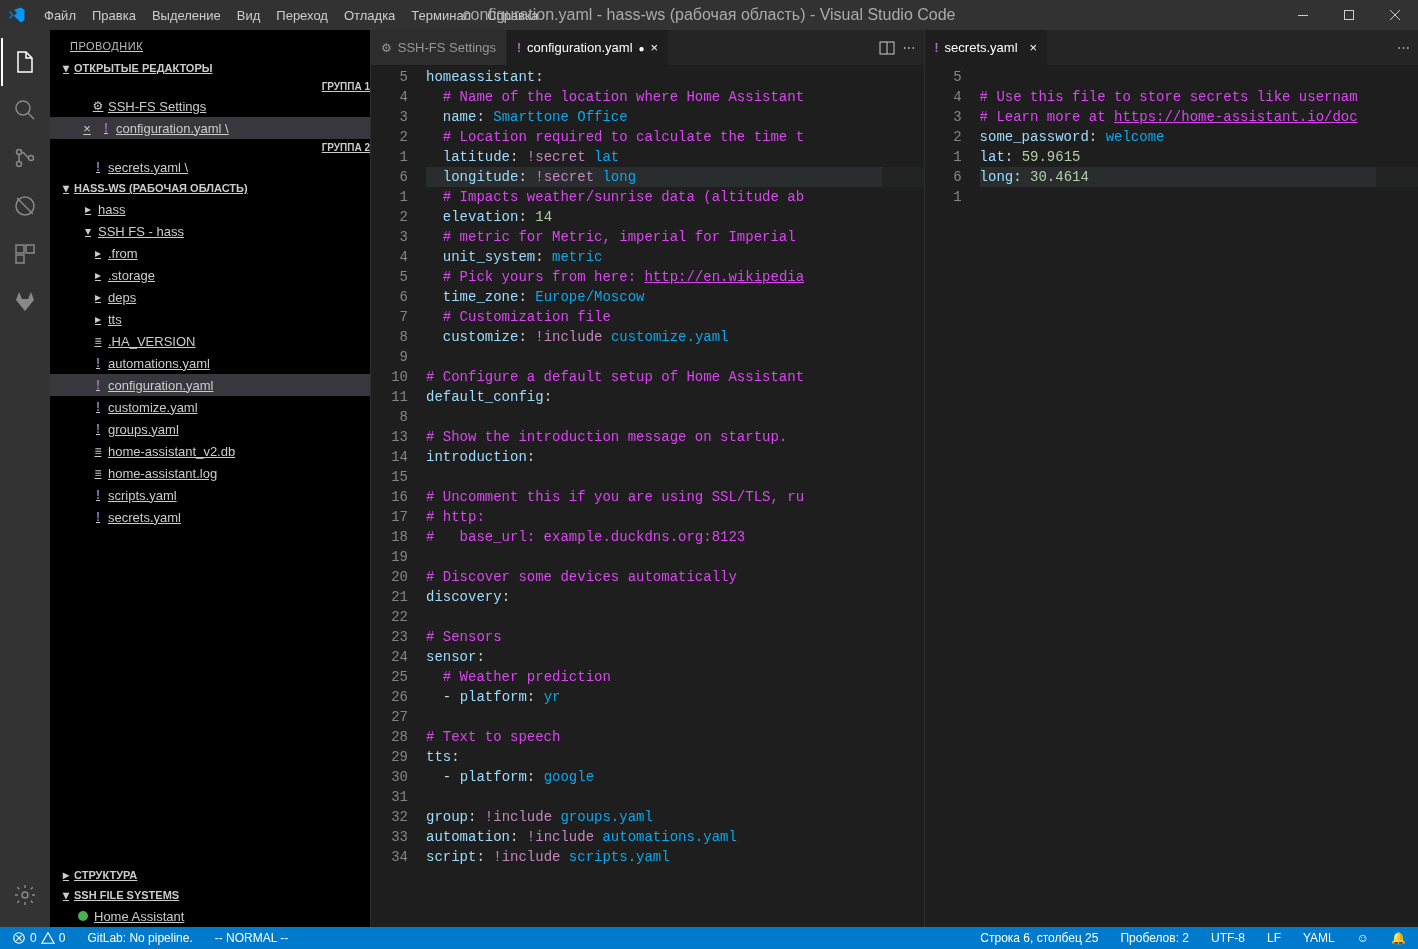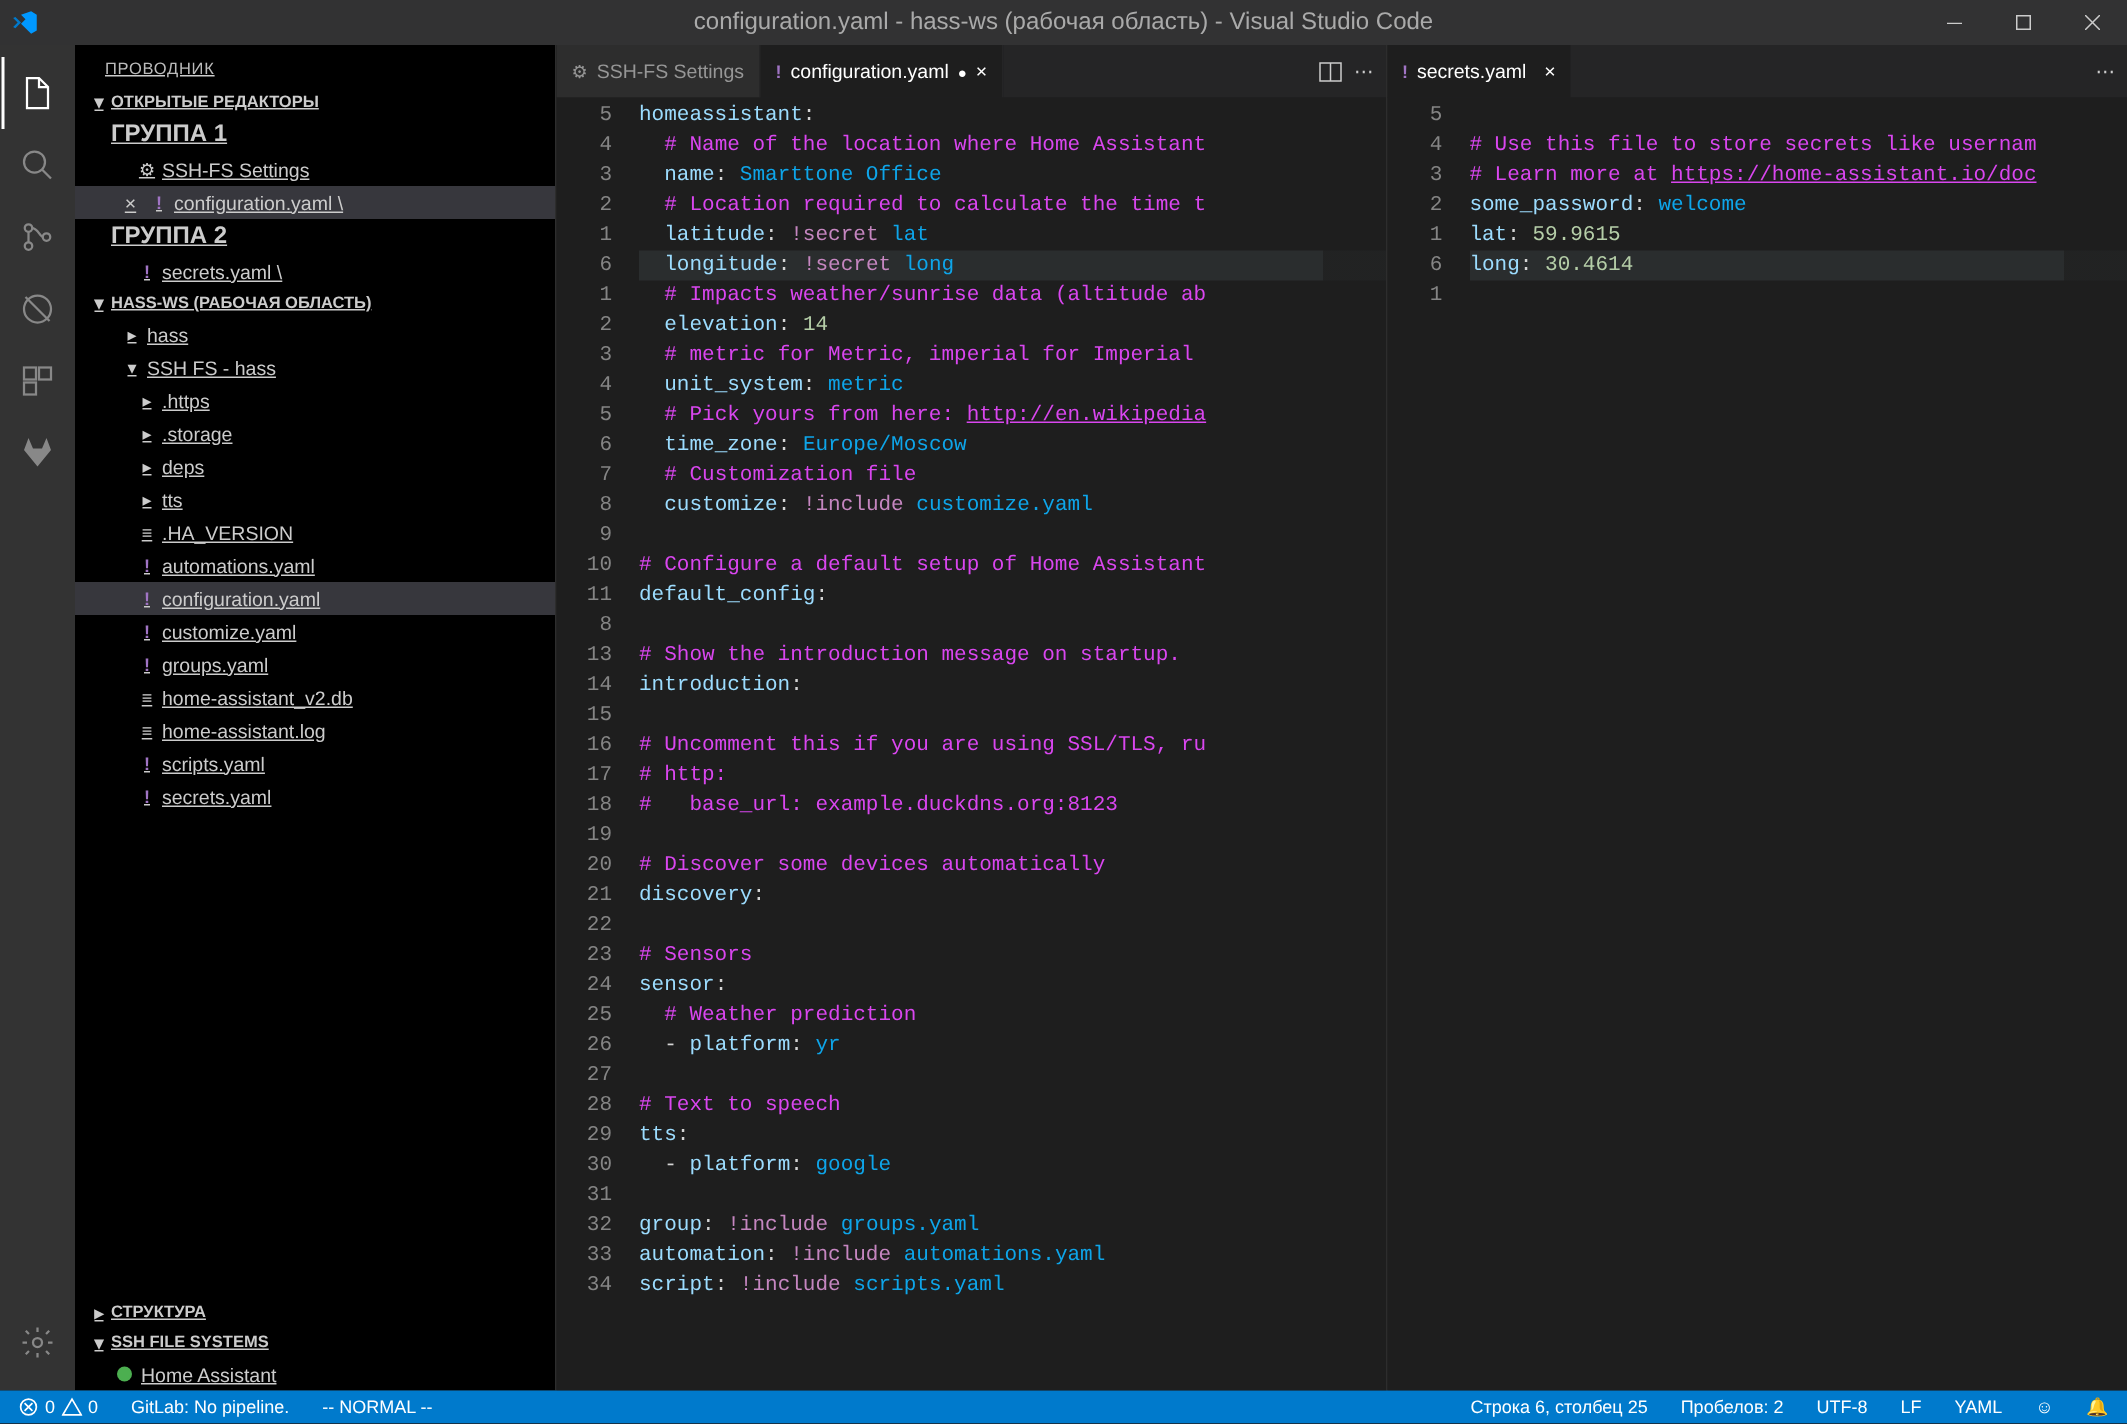--- a/index.html
+++ b/index.html
@@ -13,21 +13,21 @@
   .main { flex: 1; display: flex; overflow: hidden; }
   .activitybar { width: 50px; background: #333333; display: flex; flex-direction: column; align-items: center; padding-top: 8px; }
   .act-icon { width: 48px; height: 48px; display: flex; align-items: center; justify-content: center; color: #888; position:relative; }
   .act-icon.active { color: #fff; }
   .act-icon.active::before { content:''; position:absolute; left:0; top:0; bottom:0; width:2px; background:#fff;}
   .act-bottom { margin-top:auto; margin-bottom:8px;}
   .sidebar { width: 320px; background: #000000; display: flex; flex-direction: column; overflow:hidden;text-decoration:underline;}
   .side-title { padding: 10px 20px 6px; color: #bbb; font-size: 11px; letter-spacing: .5px; text-transform: uppercase; }
   .section-hdr { display:flex; align-items:center; padding: 3px 8px; font-size:11px; font-weight:700; color:#ccc; text-transform: uppercase; cursor:default;}
   .section-hdr .chev { width:16px; text-align:center; font-size:12px;}
-  .group-hdr { padding:3px 0 3px 24px; font-size:16px; font-weight:700; color:#ccc; }
+  .group-hdr { padding:3px 0 3px 24px; font-size:10px; font-weight:700; color:#ccc;text-align:right; }
   .tree { flex:1; overflow:auto; }
   .row { height: 22px; display:flex; align-items:center; padding-left: 20px; color:#ccc; font-size: 13px; white-space:nowrap; cursor:default;}
   .row.sel { background:#37373d; }
   .row .ricon { width:20px; text-align:center; font-size:12px; color:#ccc;}
   .row .yaml { color:#a074c4; font-weight:700;}
   .row .close { width:18px; text-align:center; color:#ccc;}
   .indent1 { padding-left: 28px;}
   .indent2 { padding-left: 38px;}
   .editors { flex:1; display:flex; overflow:hidden;}
   .edgroup { display:flex; flex-direction:column; overflow:hidden; border-left:1px solid #2d2d2d;}
@@ -60,20 +60,30 @@
   svg { display:block;}
 </style>
 </head>
 <body>
 
 <div class="titlebar">
   <svg class="vsicon" viewBox="0 0 24 24">
       <path fill="#0098ff" d="M17 2l5 3v14l-5 3-9-9 4-4-4-4 9-3z"></path>
       <path fill="#007acc" d="M3 7l5 5-5 5-2-1 4-4-4-4 2-1z"></path>
     </svg>
+  <div id="menu" style="display:flex">
+      <div class="menu-item">Файл</div>
+      <div class="menu-item">Правка</div>
+      <div class="menu-item">Выделение</div>
+      <div class="menu-item">Вид</div>
+      <div class="menu-item">Переход</div>
+      <div class="menu-item">Отладка</div>
+      <div class="menu-item">Терминал</div>
+      <div class="menu-item">Справка</div>
+    </div>
   <div class="title-text">configuration.yaml - hass-ws (рабочая область) - Visual Studio Code</div>
   <div class="win-controls">
     <div class="win-btn">
         <svg width="10" height="1">
           <rect width="10" height="1" fill="#ccc"></rect>
         </svg>
       </div>
     <div class="win-btn">
         <svg width="10" height="10">
           <rect x="0.5" y="0.5" width="9" height="9" fill="none" stroke="#ccc"></rect>
@@ -166,21 +176,21 @@
       <div class="row indent1">
           <span class="ricon">▸</span>
           <span>hass</span>
         </div>
       <div class="row indent1">
           <span class="ricon">▾</span>
           <span>SSH FS - hass</span>
         </div>
       <div class="row indent2">
           <span class="ricon">▸</span>
-          <span>.https</span>
+          <span>.from</span>
         </div>
       <div class="row indent2">
           <span class="ricon">▸</span>
           <span>.storage</span>
         </div>
       <div class="row indent2">
           <span class="ricon">▸</span>
           <span>deps</span>
         </div>
       <div class="row indent2">

